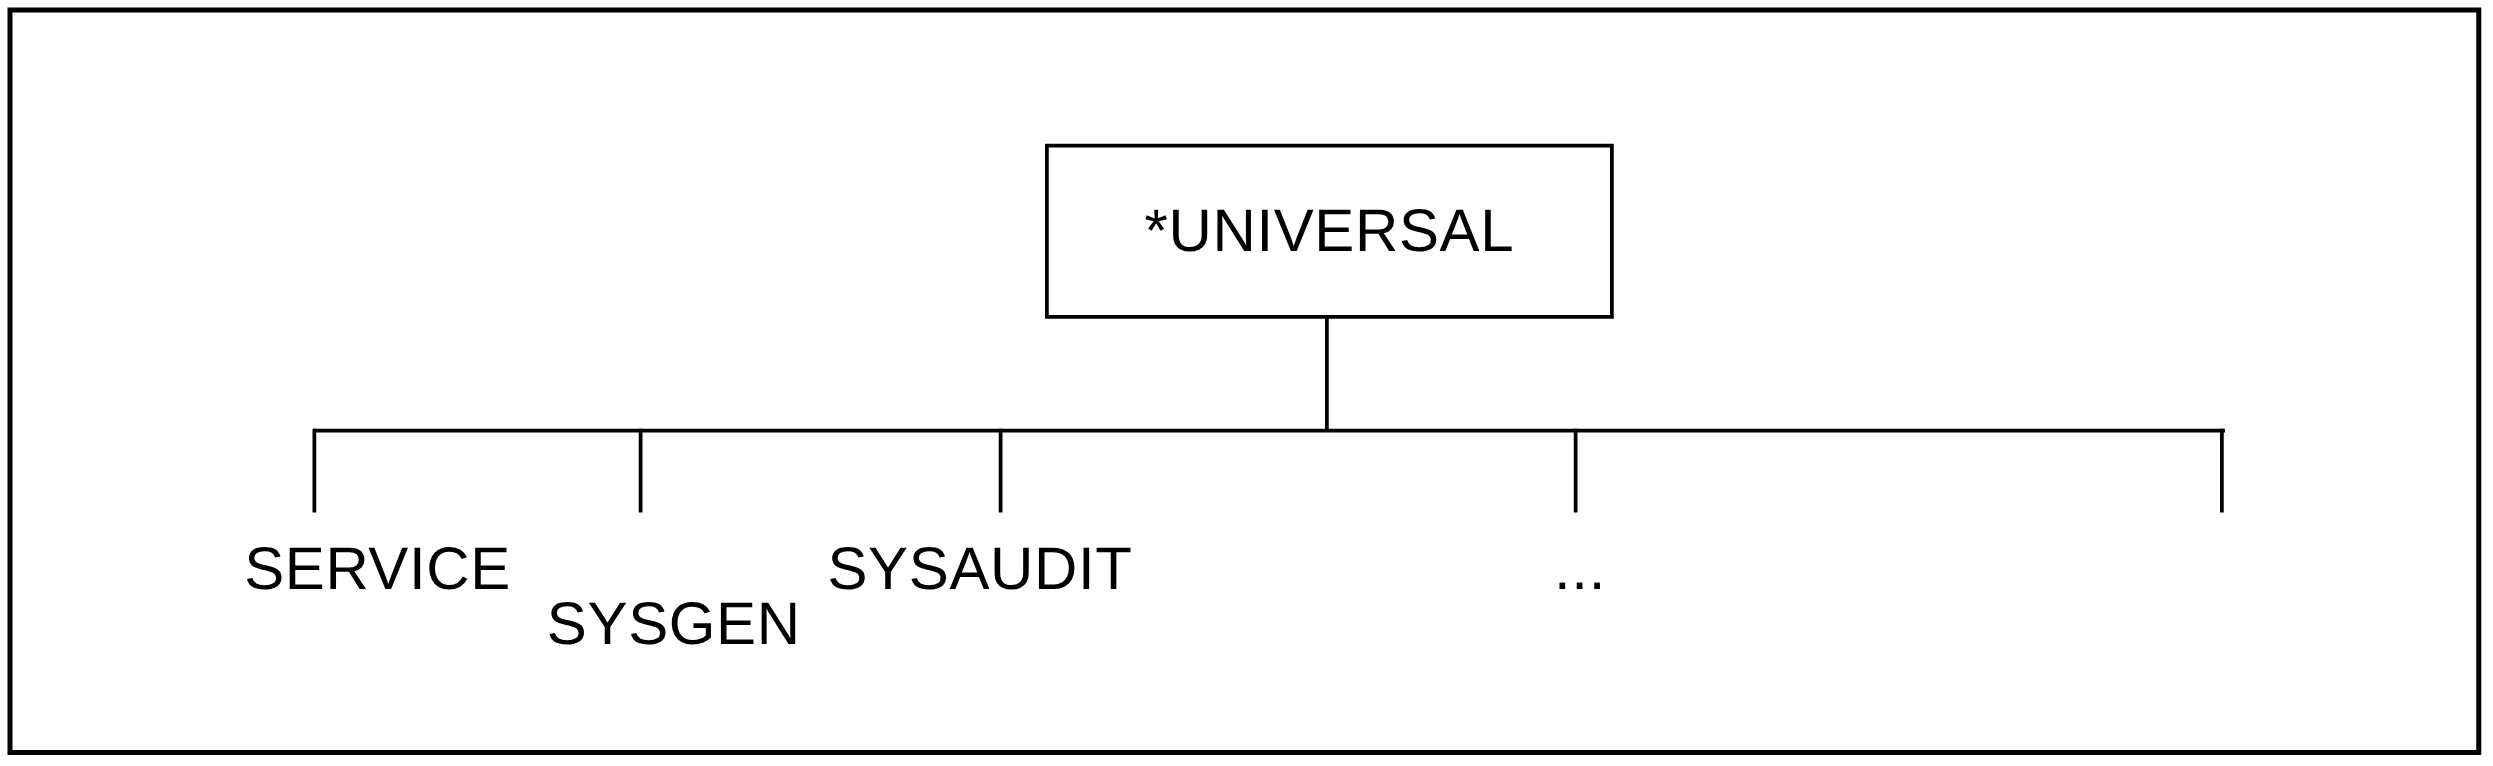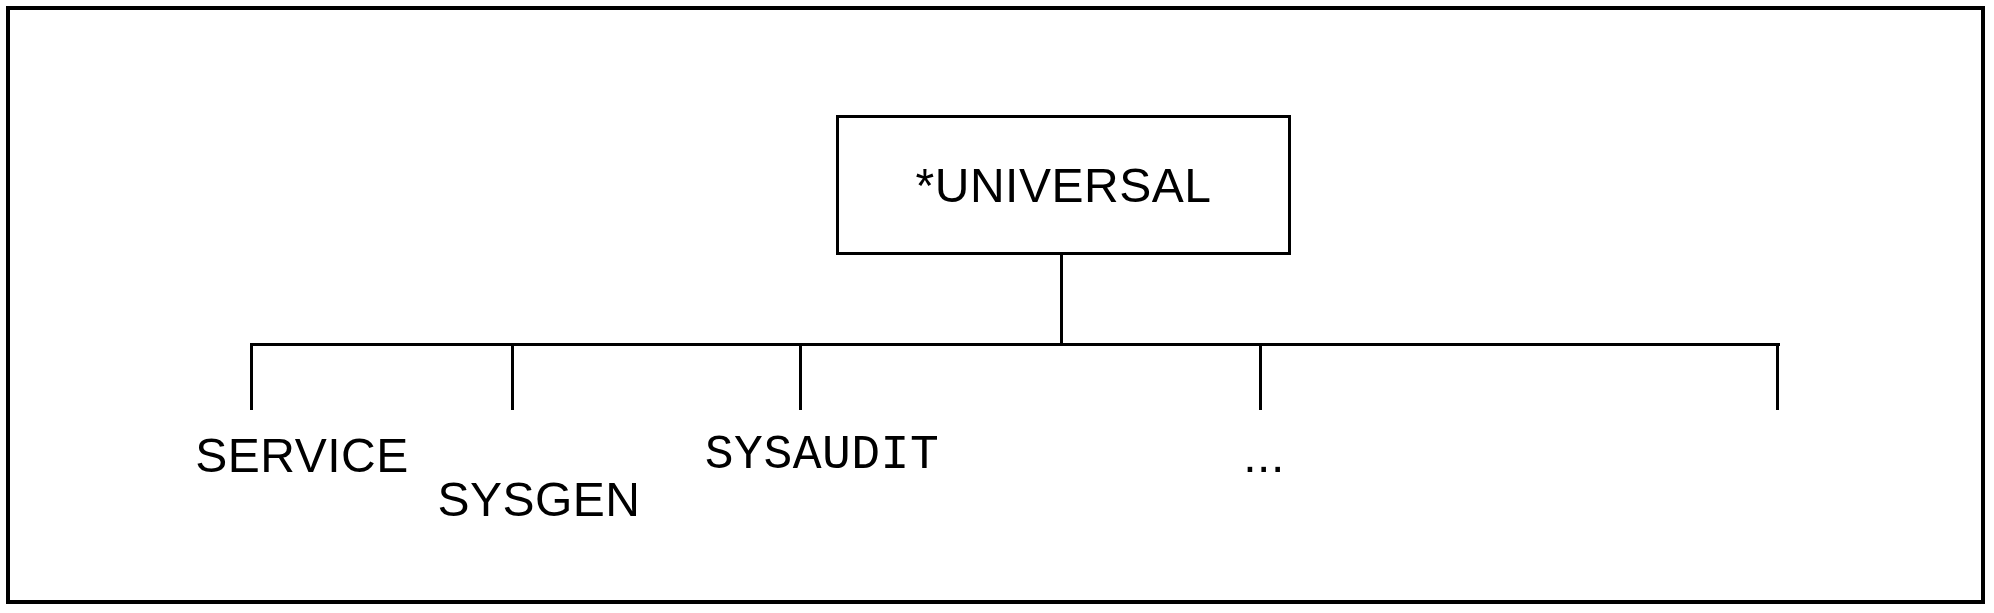--- a/index.html
+++ b/index.html
@@ -59,21 +59,21 @@
   .leaf-label {
     position: absolute;
     top: 428px;
     transform: translateX(-50%);
     font-size: 48px;
     letter-spacing: 0.5px;
     white-space: nowrap;
   }
   .leaf-1 { left: 302px; }
   .leaf-2 { left: 539px; margin-top: 44px; }
-  .leaf-3 { left: 822px; font-family: Liberation Mono, monospace; }
+  .leaf-3 { left: 784px; }
   .leaf-4 { left: 1264px; }
   .leaf-5 { left: 1741px; }
 </style>
 </head>
 <body>
 
 <div class="canvas">
   <div class="frame"></div>
 
   <div class="node-box">

